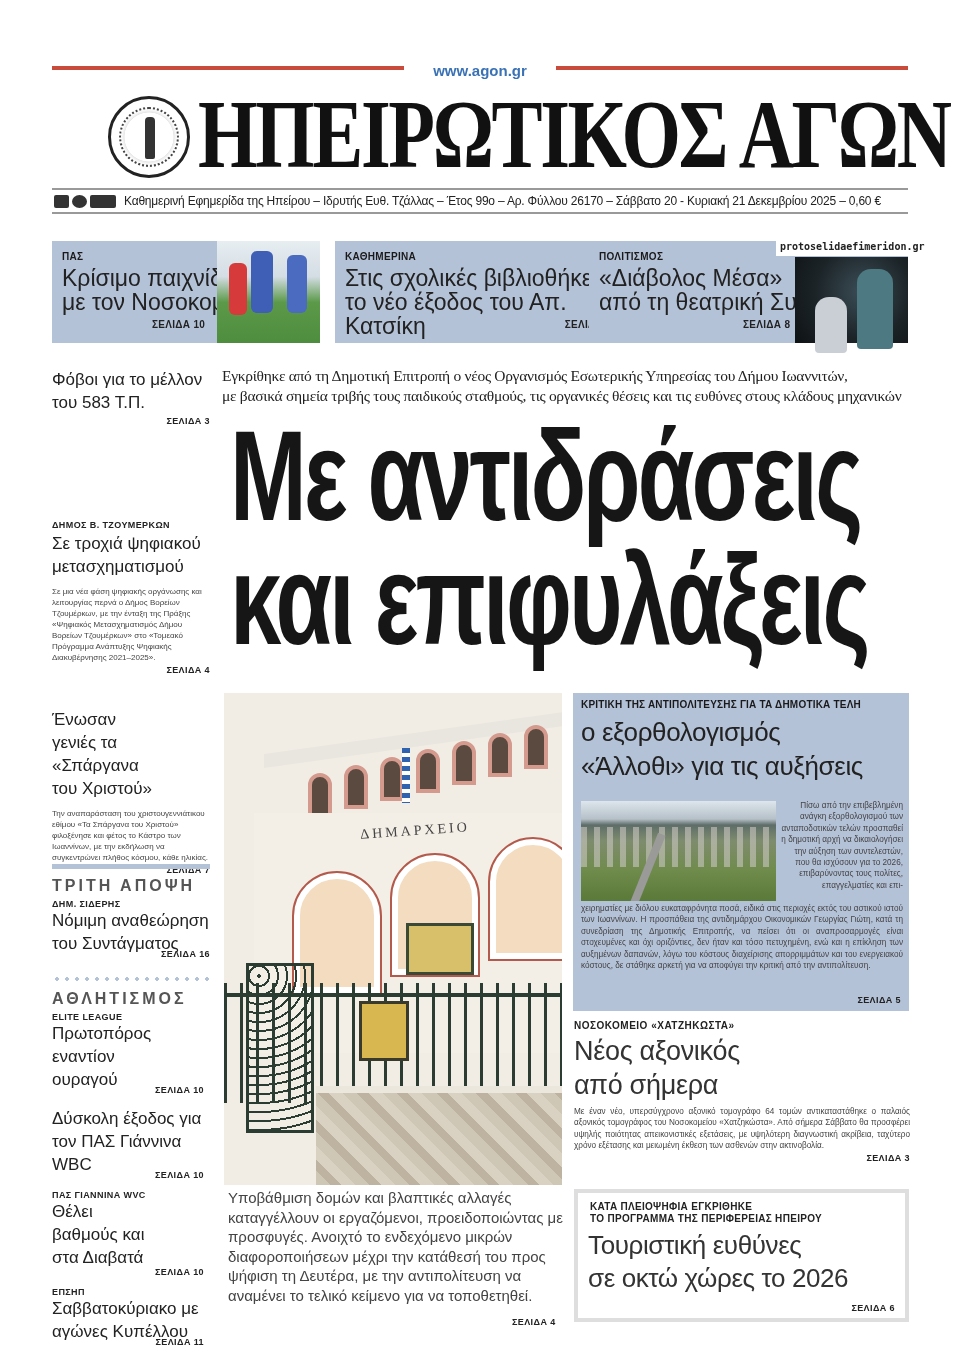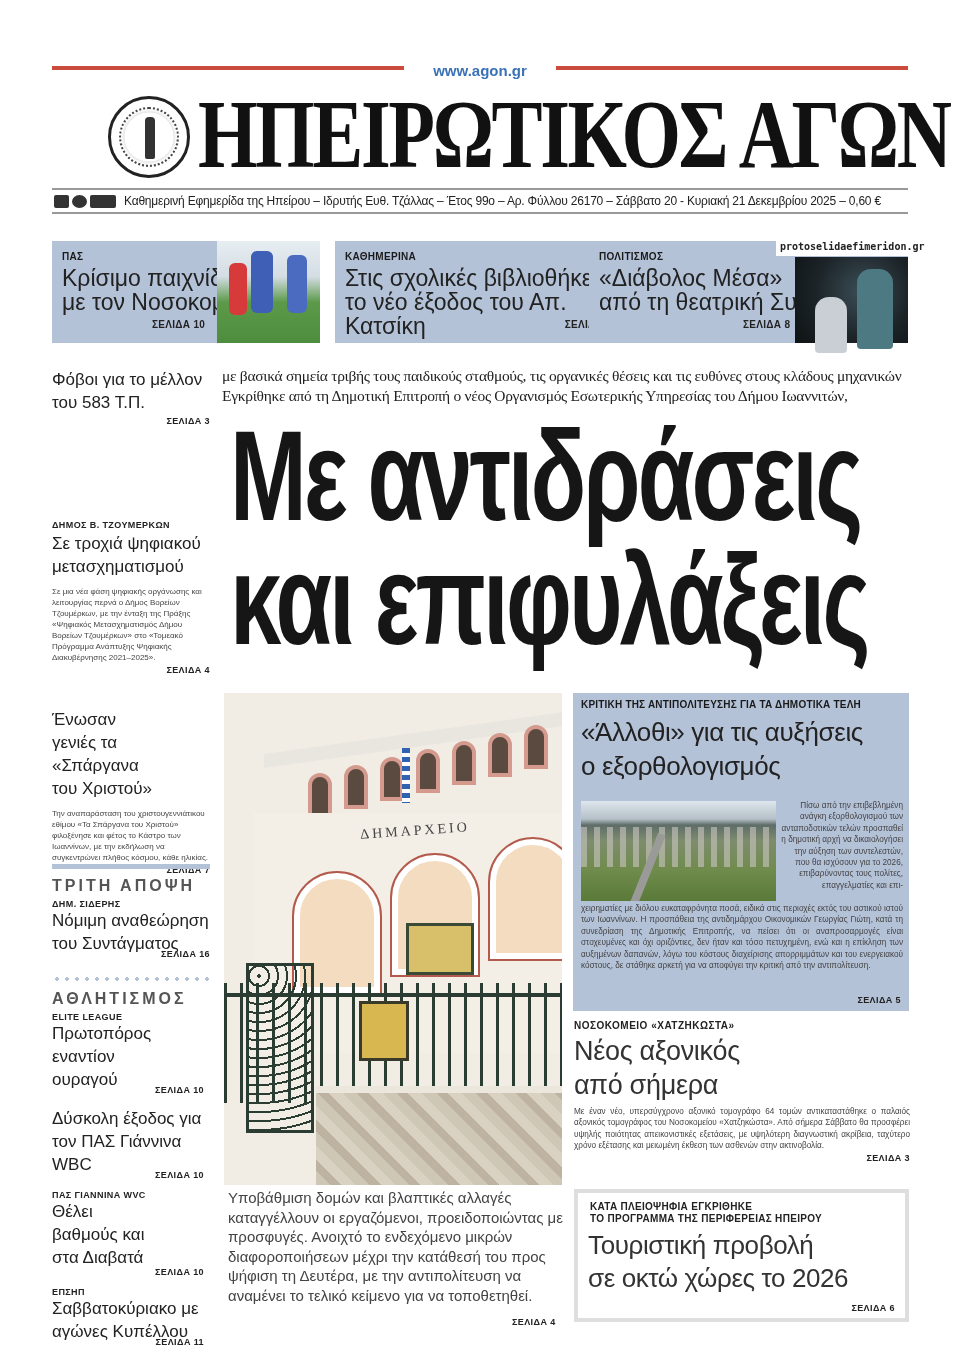--- a/index.html
+++ b/index.html
@@ -195,22 +195,22 @@
     <div class="lc-p" style="margin-top:-2px;padding-right:6px;">ΣΕΛΙΔΑ 10</div>
   </div>
   <div style="margin-top:10px;">
     <div class="lc-k">ΕΠΣΗΠ</div>
     <div class="lc-h" style="width:150px;">Σαββατοκύριακο με αγώνες Κυπέλλου</div>
     <div class="lc-p" style="margin-top:-6px;padding-right:6px;">ΣΕΛΙΔΑ 11</div>
   </div>
 </div>
 
 <div class="deck">
+  <div>Εγκρίθηκε από τη Δημοτική Επιτροπή ο νέος Οργανισμός Εσωτερικής Υπηρεσίας του Δήμου Ιωαννιτών,</div>
   <div>με βασικά σημεία τριβής τους παιδικούς σταθμούς, τις οργανικές θέσεις και τις ευθύνες στους κλάδους μηχανικών</div>
-  <div>Εγκρίθηκε από τη Δημοτική Επιτροπή ο νέος Οργανισμός Εσωτερικής Υπηρεσίας του Δήμου Ιωαννιτών,</div>
 </div>
 <div class="main-head">
   <div>Με αντιδράσεις</div>
   <div>και επιφυλάξεις</div>
 </div>
 
 <div class="photo-hall">
   <div class="roof"></div>
   <div class="gallery">
     <div class="arch-s" style="left:0;top:62px;"></div>
@@ -235,22 +235,22 @@
   <div class="plinth"></div>
   <div class="stone"></div>
 </div>
 
 <div class="caption">Υποβάθμιση δομών και βλαπτικές αλλαγές καταγγέλλουν οι εργαζόμενοι, προειδοποιώντας με προσφυγές. Ανοιχτό το ενδεχόμενο μικρών διαφοροποιήσεων μέχρι την κατάθεσή του προς ψήφιση τη Δευτέρα, με την αντιπολίτευση να αναμένει το τελικό κείμενο για να τοποθετηθεί.</div>
 <div class="caption-page">ΣΕΛΙΔΑ 4</div>
 
 <div class="feat">
   <div class="kicker">ΚΡΙΤΙΚΗ ΤΗΣ ΑΝΤΙΠΟΛΙΤΕΥΣΗΣ ΓΙΑ ΤΑ ΔΗΜΟΤΙΚΑ ΤΕΛΗ</div>
   <div class="head">
+    <div>ο εξορθολογισμός</div>
     <div>«Άλλοθι» για τις αυξήσεις</div>
-    <div>ο εξορθολογισμός</div>
   </div>
   <div class="aerial">
     <div class="houses"></div>
     <div class="road"></div>
   </div>
   <div class="body-r">Πίσω από την επιβεβλημένη ανάγκη εξορθολογισμού των ανταποδοτικών τελών προσπαθεί η δημοτική αρχή να δικαιολογήσει την αύξηση των συντελεστών, που θα ισχύσουν για το 2026, επιβαρύνοντας τους πολίτες, επαγγελματίες και επι-</div>
   <div class="body-full">χειρηματίες με διόλου ευκαταφρόνητα ποσά, ειδικά στις περιοχές εκτός του αστικού ιστού των Ιωαννίνων. Η προσπάθεια της αντιδημάρχου Οικονομικών Γεωργίας Γιώτη, κατά τη συνεδρίαση της Δημοτικής Επιτροπής, να πείσει ότι οι αναπροσαρμογές είναι στοχευμένες και όχι οριζόντιες, δεν ήταν και τόσο πετυχημένη, ενώ και η επίκληση των αυξημένων δαπανών, λόγω του κόστους διαχείρισης απορριμμάτων και του ενεργειακού κόστους, δε στάθηκε αρκετή για να αποφύγει την κριτική από την αντιπολίτευση.</div>
   <div class="page">ΣΕΛΙΔΑ 5</div>
 </div>
 
@@ -263,17 +263,17 @@
   <div class="body">Με έναν νέο, υπερσύγχρονο αξονικό τομογράφο 64 τομών αντικαταστάθηκε ο παλαιός αξονικός τομογράφος του Νοσοκομείου «Χατζηκώστα». Από σήμερα Σάββατο θα προσφέρει υψηλής ποιότητας απεικονιστικές εξετάσεις, με υψηλότερη διαγνωστική ακρίβεια, ταχύτερο χρόνο εξέτασης και μειωμένη έκθεση των ασθενών στην ακτινοβολία.</div>
   <div class="page">ΣΕΛΙΔΑ 3</div>
 </div>
 
 <div class="tour">
   <div class="kicker">
     <div>ΚΑΤΑ ΠΛΕΙΟΨΗΦΙΑ ΕΓΚΡΙΘΗΚΕ</div>
     <div>ΤΟ ΠΡΟΓΡΑΜΜΑ ΤΗΣ ΠΕΡΙΦΕΡΕΙΑΣ ΗΠΕΙΡΟΥ</div>
   </div>
   <div class="head">
-    <div>Τουριστική προβολή</div>
+    <div>Τουριστική ευθύνες</div>
     <div>σε οκτώ χώρες το 2026</div>
   </div>
   <div class="page">ΣΕΛΙΔΑ 6</div>
 </div>
 
 </body></html>

